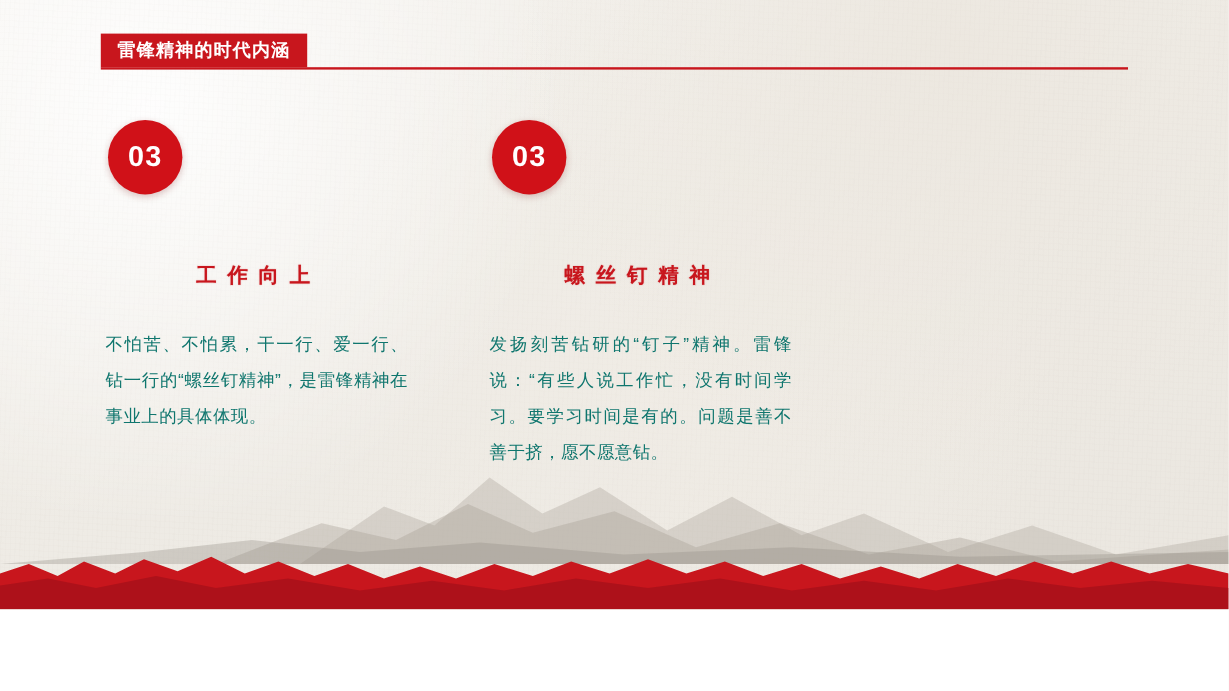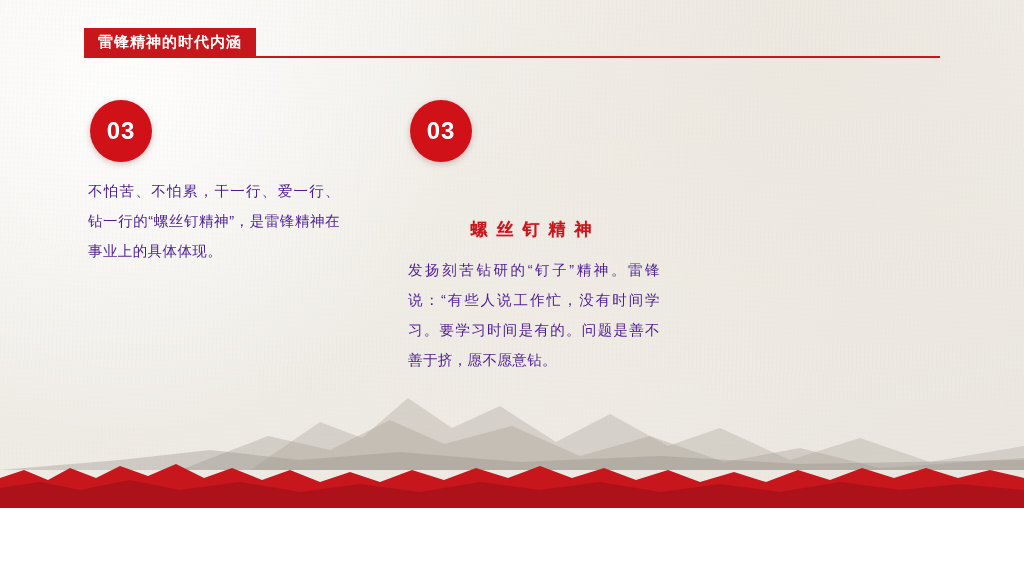--- a/index.html
+++ b/index.html
@@ -113,22 +113,22 @@
     text-align: center;
     color: #c8161d;
     font-size: 17px;
     font-weight: bold;
     letter-spacing: 9px;
     text-indent: 9px;
     text-shadow: 0 0 1px rgba(200,22,29,0.5);
   }
 
   .col-body {
-    margin-top: 14px;
-    color: #4c1d95;
+    margin-top: 32px;
+    color: #0f766e;
     font-size: 14.5px;
     line-height: 30px;
     text-align: justify;
     letter-spacing: 0.4px;
     padding: 0 6px 0 12px;
     box-sizing: border-box;
   }
 
   
   .mountains {
@@ -164,20 +164,21 @@
     <div class="header-rule"></div>
     <div class="header-title-block">
       <span>雷锋精神的时代内涵</span>
     </div>
   </div>
 
   <div class="columns">
 
     <div class="col col-1">
       <div class="badge">03</div>
+      <div class="col-title">工作向上</div>
       <div class="col-body">不怕苦、不怕累，干一行、爱一行、钻一行的“螺丝钉精神”，是雷锋精神在事业上的具体体现。</div>
     </div>
 
     <div class="col col-2">
       <div class="badge">03</div>
       <div class="col-title">螺丝钉精神</div>
       <div class="col-body">发扬刻苦钻研的“钉子”精神。雷锋说：“有些人说工作忙，没有时间学习。要学习时间是有的。问题是善不善于挤，愿不愿意钻。</div>
     </div>
 
 

